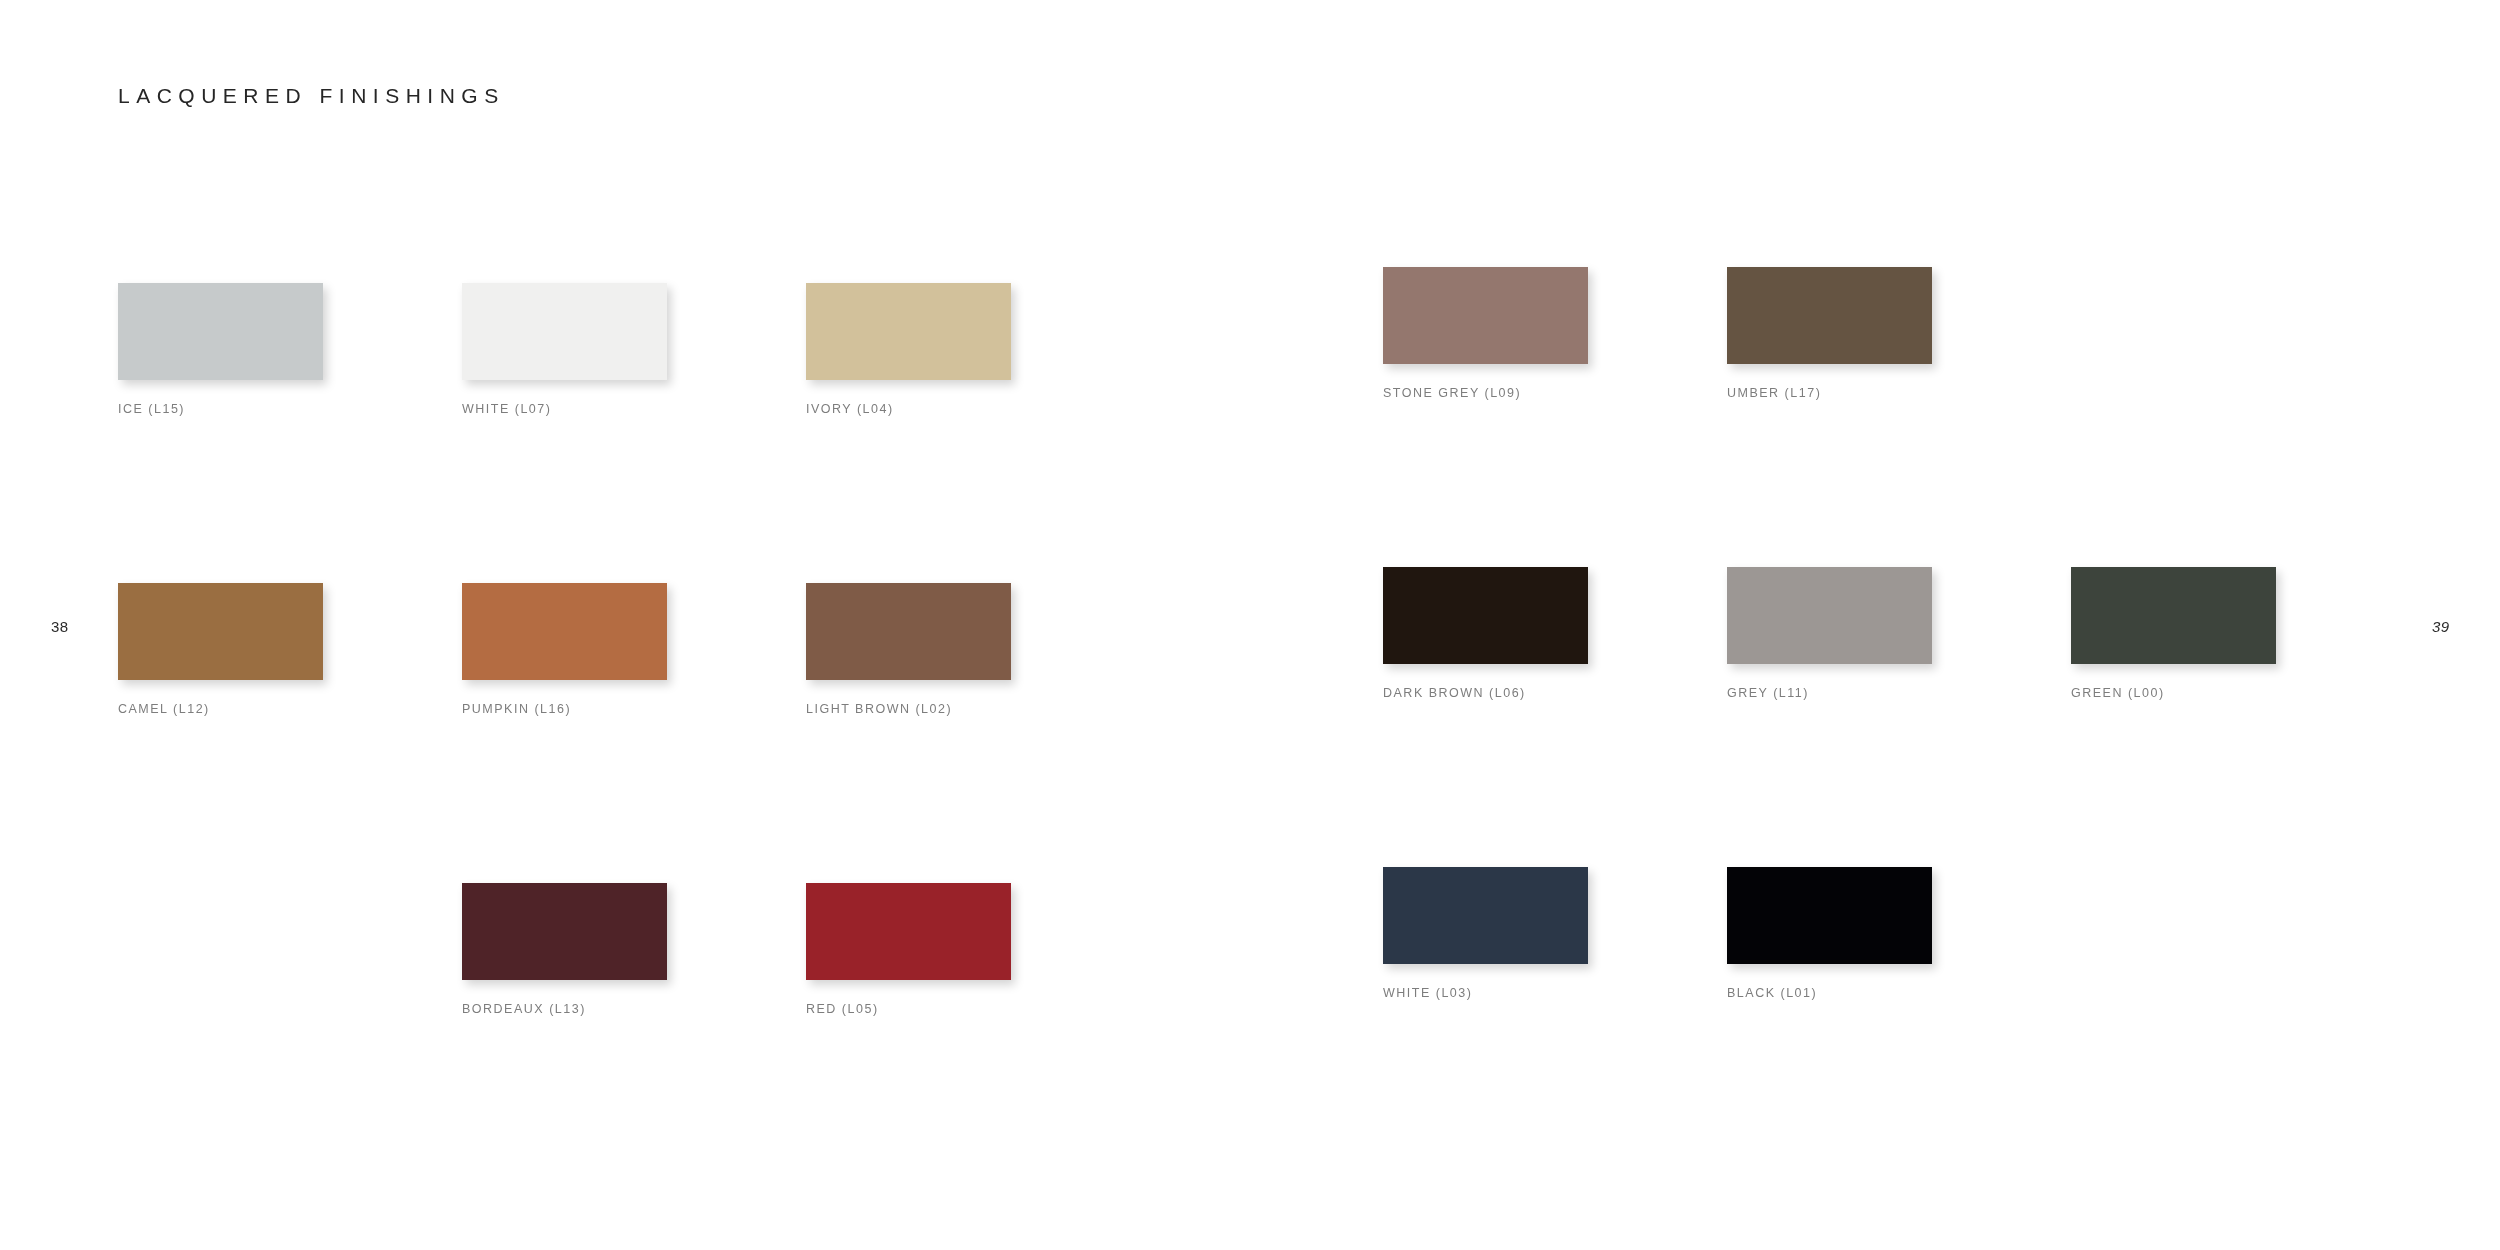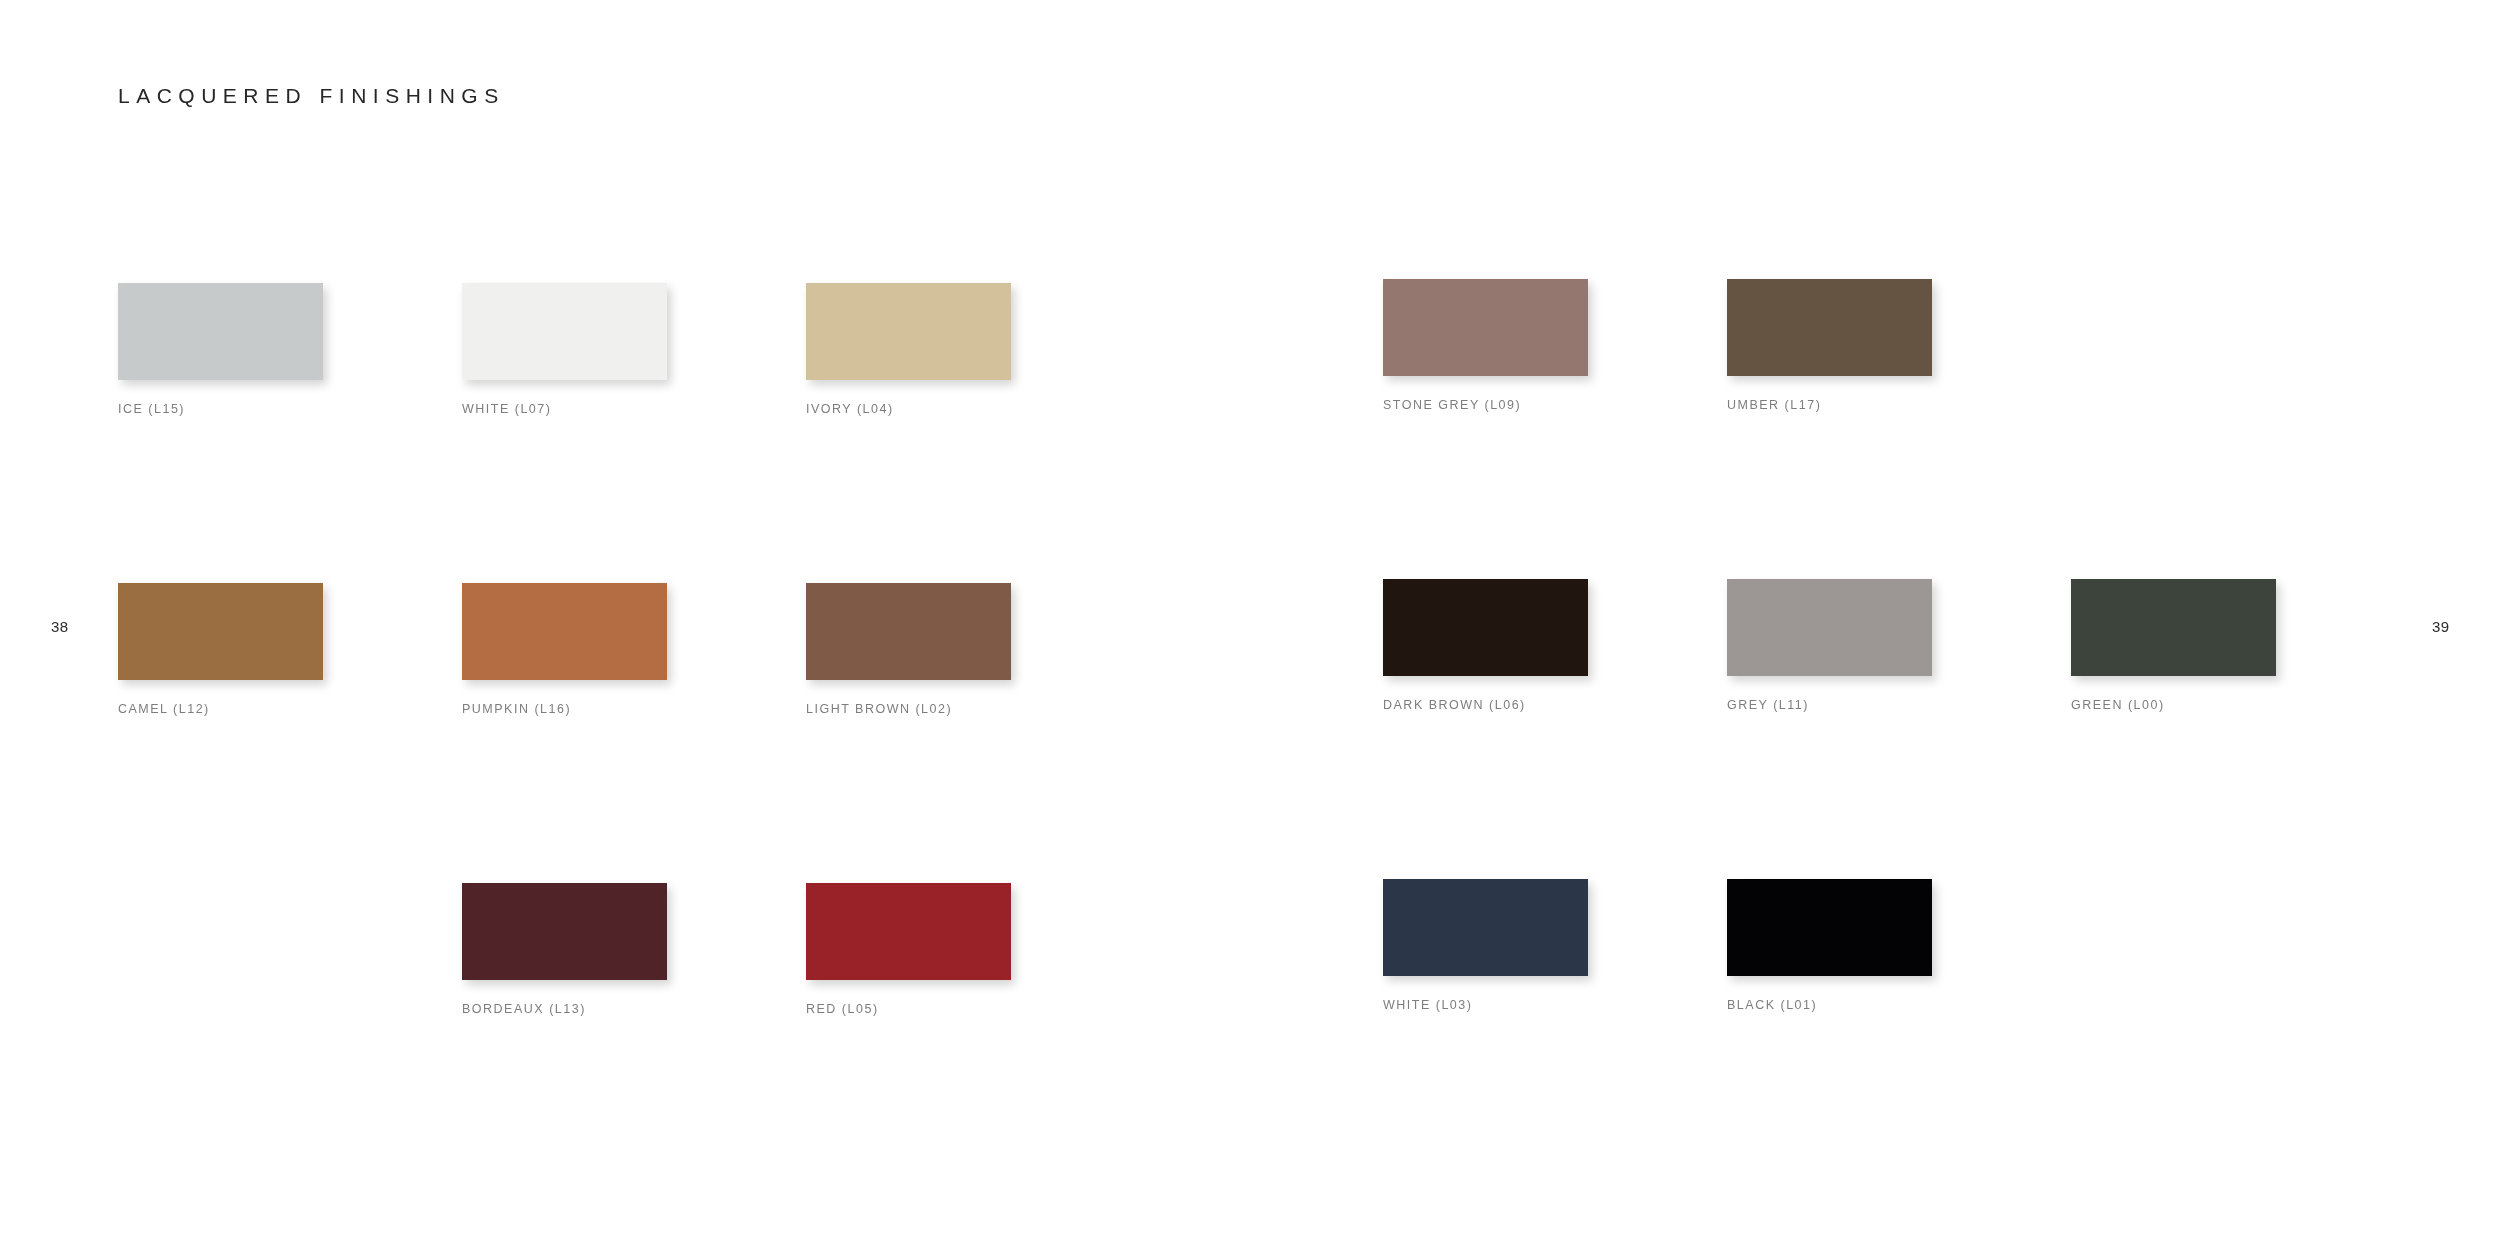--- a/index.html
+++ b/index.html
@@ -27,32 +27,32 @@
   }
 
   
   .folio {
     position:absolute;
     font-size:15px;
     color:#2b2b2b;
     letter-spacing:0.5px;
   }
   .folio-left  { left:51px;  top:618px; }
-  .folio-right { left:2432px; top:618px; }
+  .folio-right { left:2432px; top:618px;font-style:italic; }
 
   
   .grid {
     position:absolute;
     display:grid;
     grid-template-columns:repeat(3, 205px);
     column-gap:139px;
     row-gap:167px;
   }
   .grid-left  { left:118px;  top:283px; }
-  .grid-right { left:1383px; top:279px; }
+  .grid-right { left:1383px; top:267px; }
 
   .cell {
     width:205px;
     position:relative;
   }
   .cell.empty { visibility:hidden; }
 
   .swatch {
     width:205px;
     height:97px;

